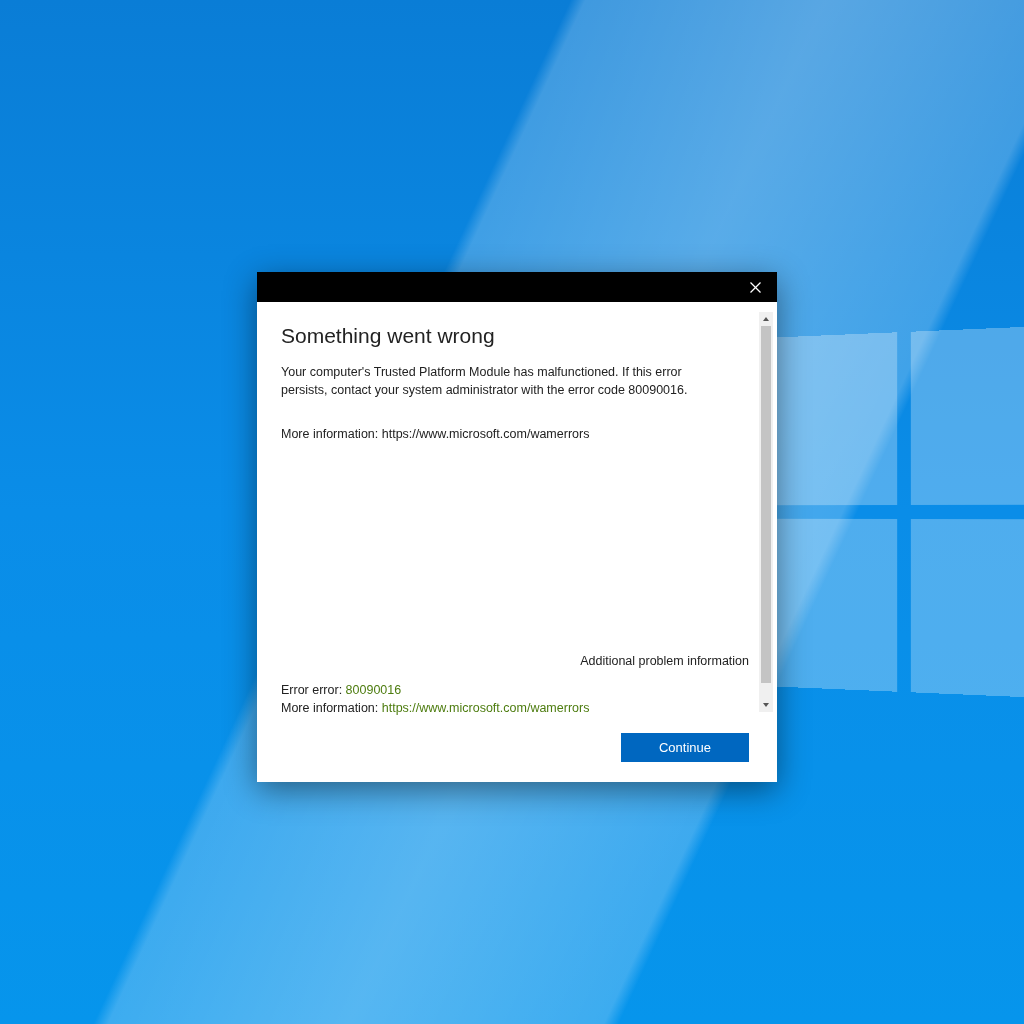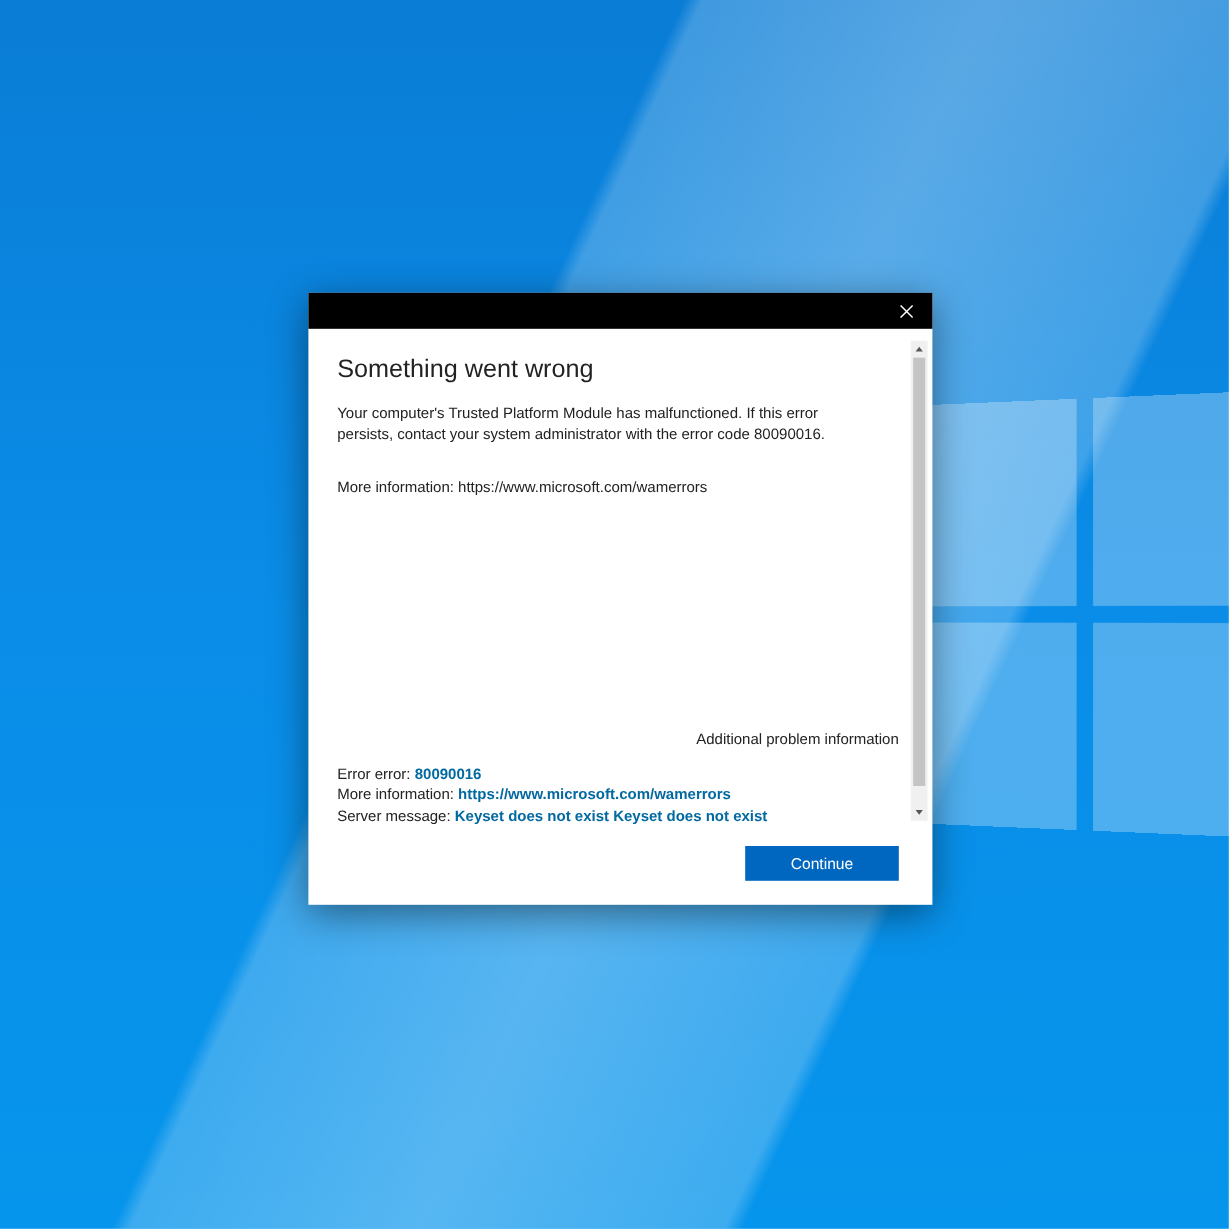--- a/index.html
+++ b/index.html
@@ -40,21 +40,21 @@
       transform-origin: center;
       transform: translateY(-50%) perspective(900px) rotateY(-12deg);
     }
     .winlogo div {
       background: rgba(255,255,255,0.28);
     }
     
     .dialog {
       position: absolute;
       left: 257px;
-      top: 244px;
+      top: 272px;
       width: 520px;
       background: #fff;
       box-shadow: 0 8px 30px rgba(0,0,0,0.45);
     }
     .titlebar {
       height: 30px;
       background: #000;
       display: flex;
       justify-content: flex-end;
       align-items: center;
@@ -104,21 +104,21 @@
       font-weight: 400;
       font-size: 21px;
       color: #222;
       margin-bottom: 16px;
     }
     .msg { font-size: 12.5px; color:#222; line-height:1.4; margin-bottom:28px; padding-right:18px;}
     .moreinfo { font-size:12.5px; color:#222; }
     .gap { flex:1; }
     .addl-heading { font-size:12.5px; color:#222; margin-bottom:14px;text-align:right; }
     .detail-line { font-size:12.5px; line-height:1.4; color:#222; }
-    .detail-line .val { color:#0369a1;font-weight:bold; }
+    .detail-line .val { color:#4d7c0f; }
     .footer { display:flex; justify-content:flex-end; margin-top:16px; }
     .continue-btn {
       background:#0067c0;
       color:#fff;
       border:none;
       font-size:13px;
       padding:7px 38px;
       cursor:pointer;
       font-family: inherit;
     }
@@ -175,22 +175,19 @@
 
     <p class="addl-heading">Additional problem information</p>
 
     <div>
       <div class="detail-line">
         <span>Error error: </span><span class="val">80090016</span>
       </div>
       <div class="detail-line">
         <span>More information: </span><span class="val">https://www.microsoft.com/wamerrors</span>
       </div>
-      <div class="detail-line">
-        <span>Server message: </span><span class="val">Keyset does not exist Keyset does not exist</span>
-      </div>
     </div>
 
     <div class="footer">
       <button class="continue-btn">Continue</button>
     </div>
   </div>
 </div>
 
 </body></html>

